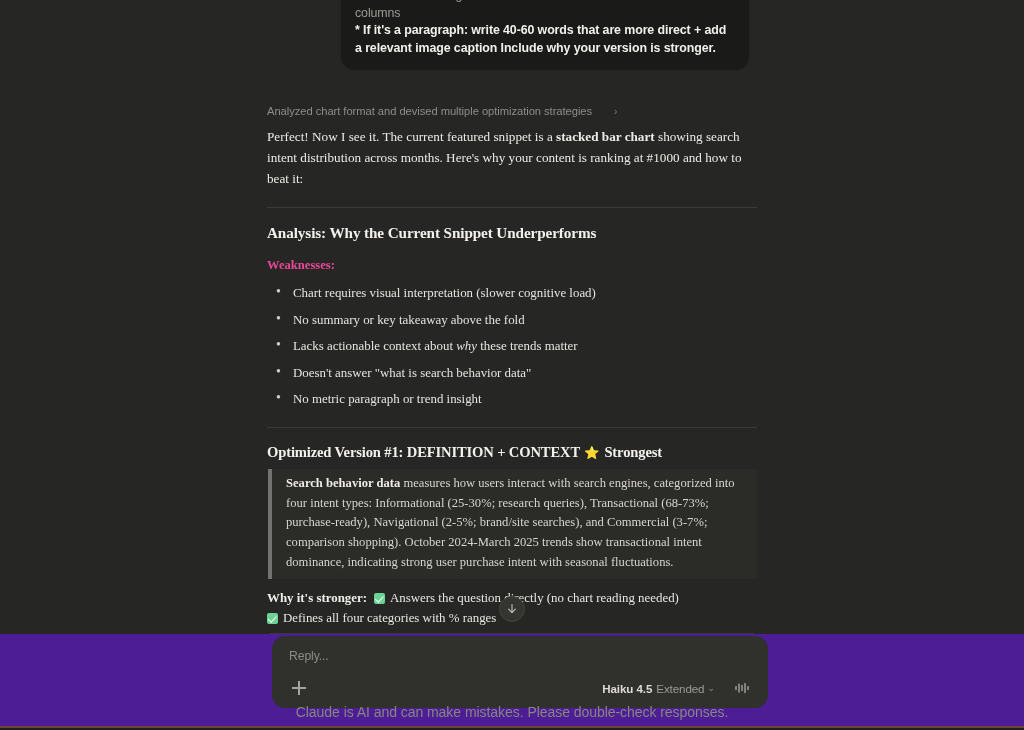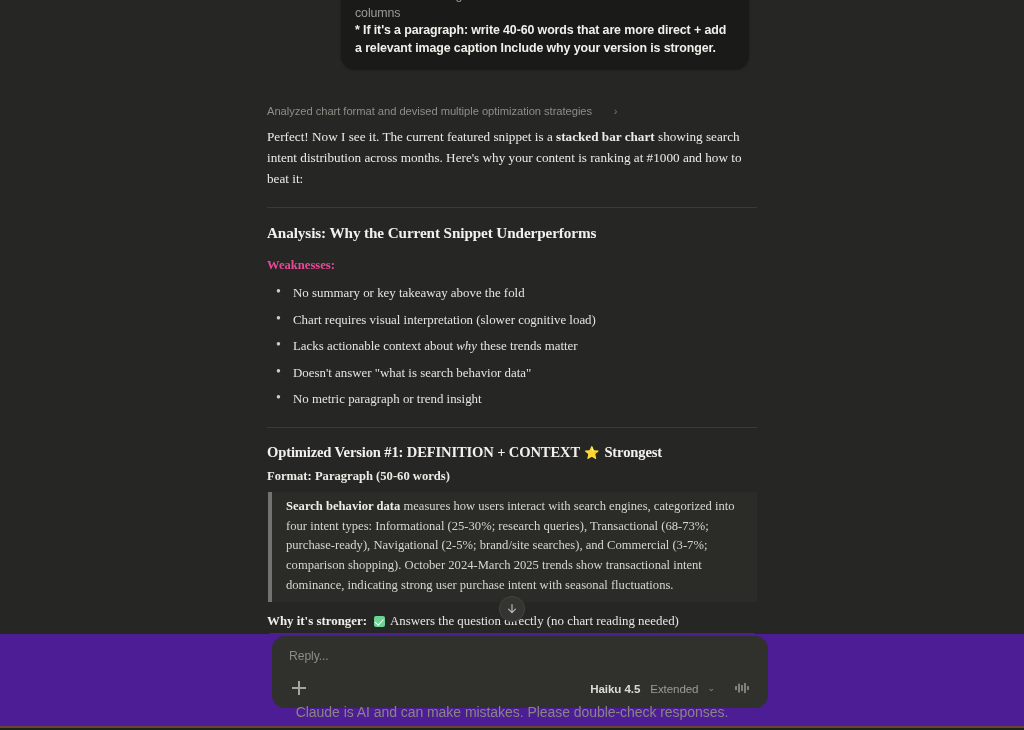--- a/index.html
+++ b/index.html
@@ -319,21 +319,21 @@
   .composer-right {
     margin-left: auto;
     display: flex;
     align-items: center;
     gap: 6px;
   }
 
   .model-pill {
     display: flex;
     align-items: center;
-    gap: 10px;
+    gap: 4px;
     cursor: pointer;
     padding: 2px 2px;
   }
   .model-name {
     font-family: "Liberation Sans", sans-serif;
     font-size: 11.6px;
     font-weight: 700;
     color: #dcdad4;
     letter-spacing: -0.1px;
   }
@@ -419,36 +419,35 @@
           <span>Perfect! Now I see it. The current featured snippet is a </span><b>stacked bar chart</b><span> showing search intent distribution across months. Here's why your content is ranking at #1000 and how to beat it:</span>
         </p>
 
         <hr class="rule">
 
         <h3 class="section">Analysis: Why the Current Snippet Underperforms</h3>
 
         <p class="sub-label">Weaknesses:</p>
 
         <ul class="bullets">
+          <li><span>Chart requires visual interpretation (slower cognitive load)</span></li>
           <li><span>No summary or key takeaway above the fold</span></li>
-          <li><span>Chart requires visual interpretation (slower cognitive load)</span></li>
           <li><span>Lacks actionable context about </span><i>why</i><span> these trends matter</span></li>
           <li><span>Doesn't answer "what is search behavior data"</span></li>
           <li><span>No metric paragraph or trend insight</span></li>
         </ul>
 
         <hr class="rule">
 
         <h3 class="opt-title">
           <span>Optimized Version #1: DEFINITION + CONTEXT</span>
           <span class="star-icon">⭐</span>
           <span>Strongest</span>
         </h3>
 
-        <p class="format-line">Format: Paragraph (50-60 words)</p>
 
         <blockquote class="snippet">
           <p><b>Search behavior data</b><span> measures how users interact with search engines, categorized into four intent types: Informational (25-30%; research queries), Transactional (68-73%; purchase-ready), Navigational (2-5%; brand/site searches), and Commercial (3-7%; comparison shopping). October 2024-March 2025 trends show transactional intent dominance, indicating strong user purchase intent with seasonal fluctuations.</span></p>
         </blockquote>
 
         <div class="why-block">
           <div class="why-line">
             <span class="why-lead">Why it's stronger:</span>
             <span class="check-box"></span>
             <span>Answers the question directly (no chart reading needed)</span>

